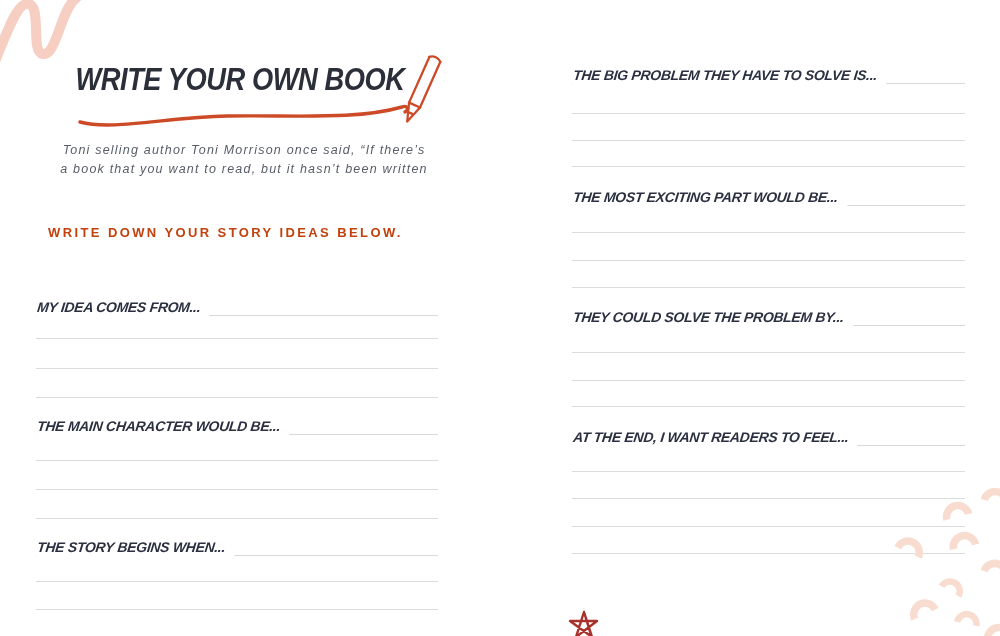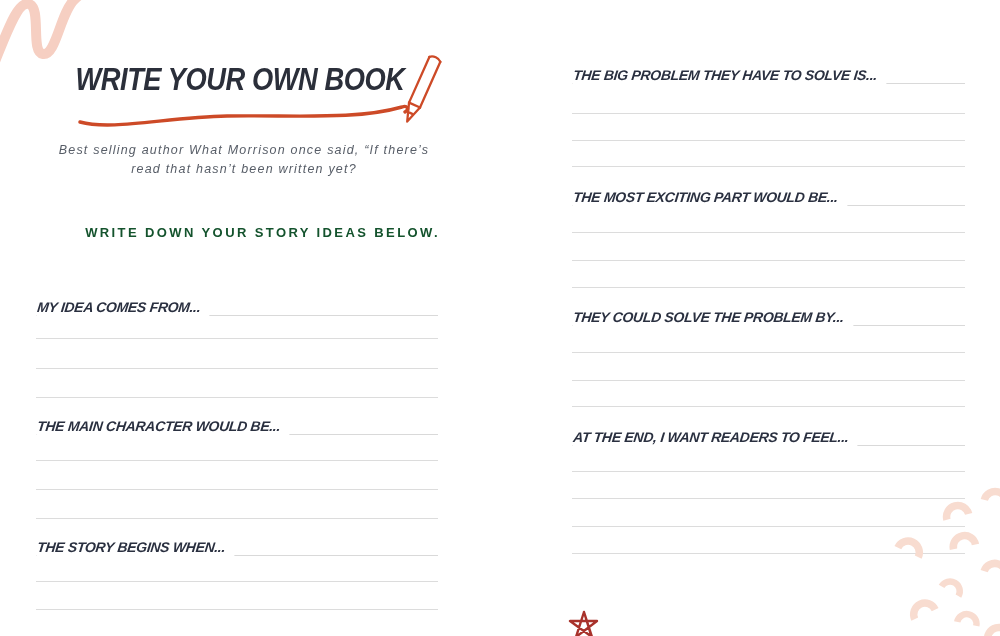--- a/index.html
+++ b/index.html
@@ -21,23 +21,23 @@
     transform:scaleX(0.88);
   }
   .quote {
     position:absolute; top:101px; left:48px; width:392px;
     text-align:center;
     font:italic 400 12.5px/18.5px "Liberation Sans", sans-serif;
     letter-spacing:1.2px; color:#575d67;
   }
   .instruction {
     position:absolute; top:185px; left:48px; width:392px;
-    text-align:right;
+    text-align:left;
     font:700 13px/16px "Liberation Sans", sans-serif;
-    letter-spacing:2.4px; color:#14532d;
+    letter-spacing:2.4px; color:#c2410c;
   }
   .prompt-row { position:absolute; height:24px; }
   .prompt-rule {
     position:absolute; left:0; right:0; bottom:3px;
     border-top:1.5px solid #d9d9d9;
   }
   .prompt-label {
     position:relative; display:inline-block; z-index:1;
     background:#fff; padding-right:10px;
     font:italic 700 14px/24px "Liberation Sans", sans-serif;
@@ -97,22 +97,22 @@
         <path d="M23,6 L23,56"></path>
         <path d="M35,6 L35,56"></path>
         <path d="M23,6 C26,3 32,3 35,6"></path>
         <path d="M23,56 L29,74 L35,56"></path>
         <path d="M23,56 L35,56"></path>
         <path d="M27.5,65 L30.5,65"></path>
       </g>
     </svg>
 
     <div class="quote">
-      <div>Best selling author What Morrison once said, “If there’s</div>
-      <div>read that hasn’t been written yet?</div>
+      <div>Toni selling author Toni Morrison once said, “If there’s</div>
+      <div>a book that you want to read, but it hasn’t been written</div>
     </div>
 
     <div class="instruction">WRITE DOWN YOUR STORY IDEAS BELOW.</div>
 
     <div class="prompt-row row-l" style="top:255px">
       <span class="prompt-rule"></span>
       <span class="prompt-label">MY IDEA COMES FROM...</span>
     </div>
     <div class="wline line-l" style="top:298px"></div>
     <div class="wline line-l" style="top:328px"></div>

